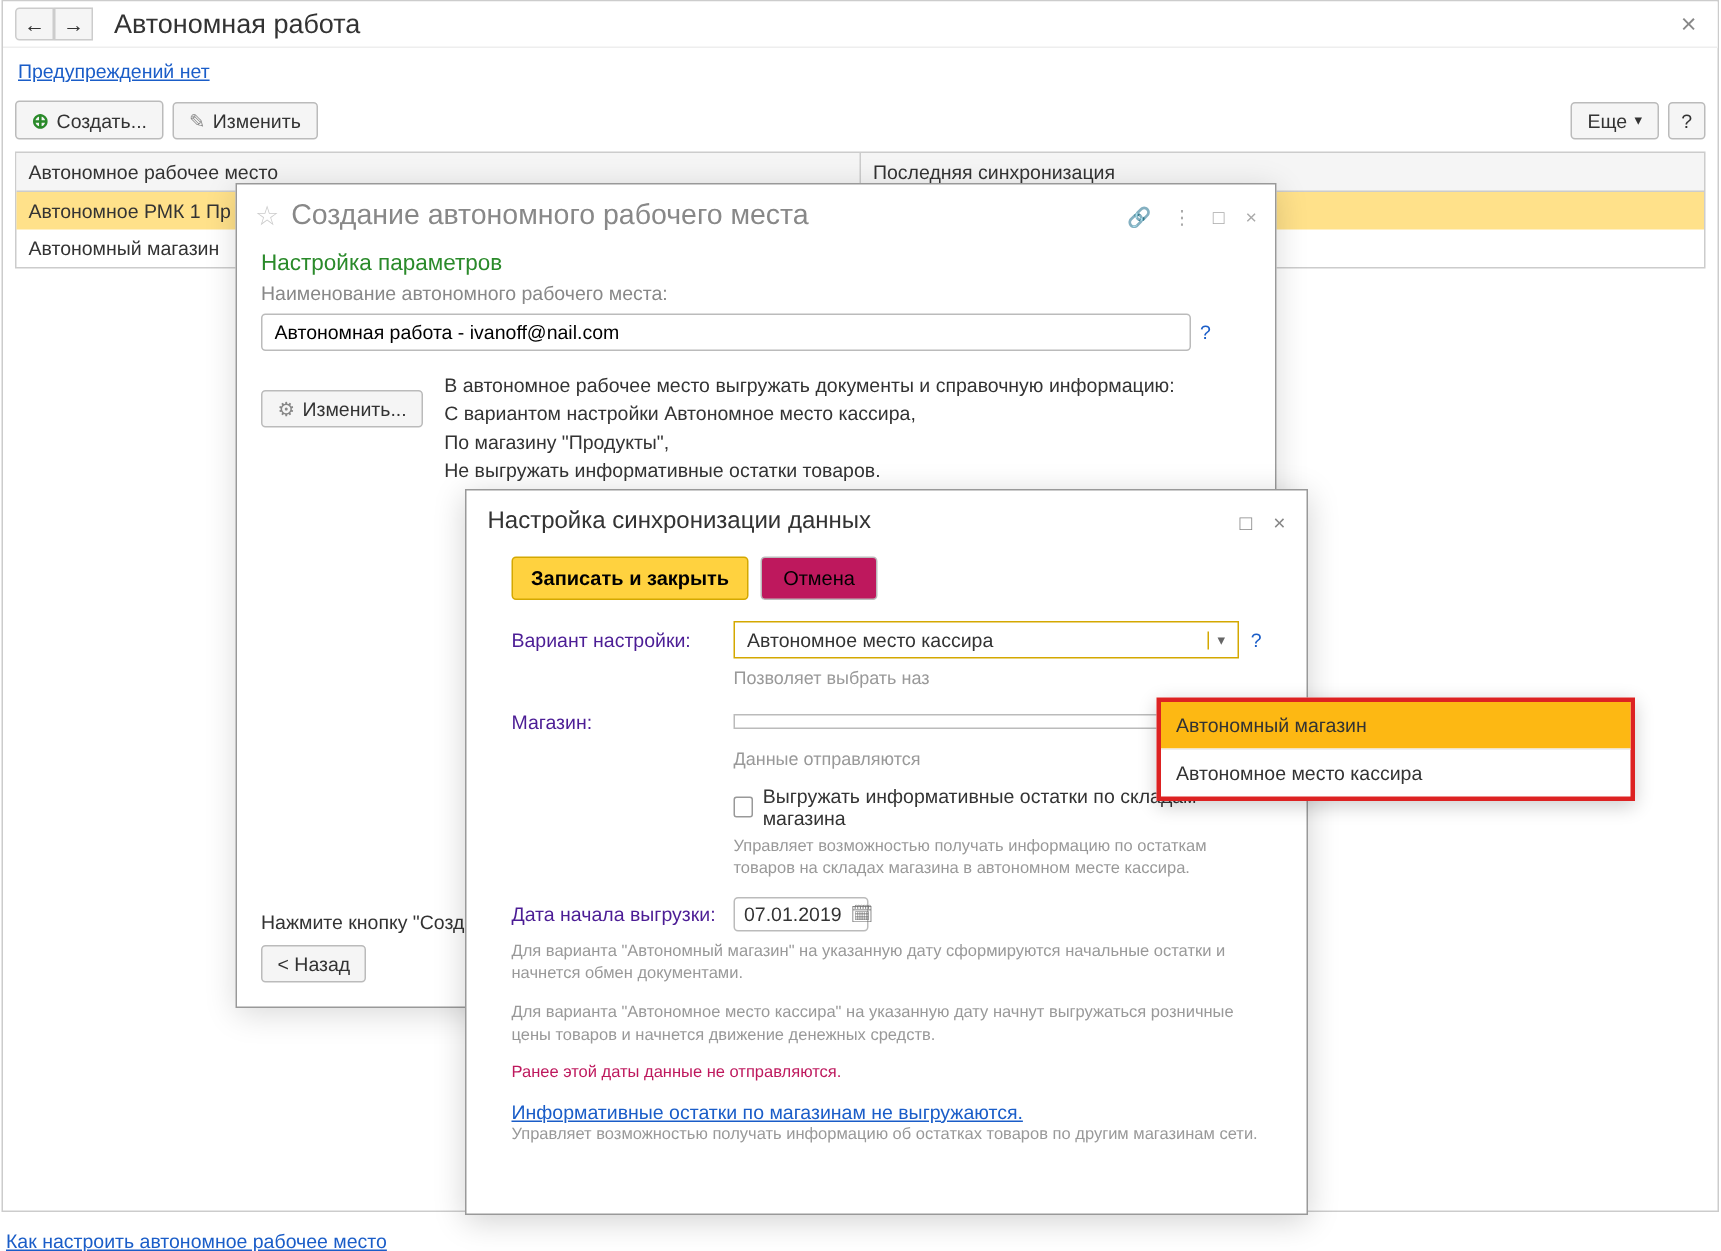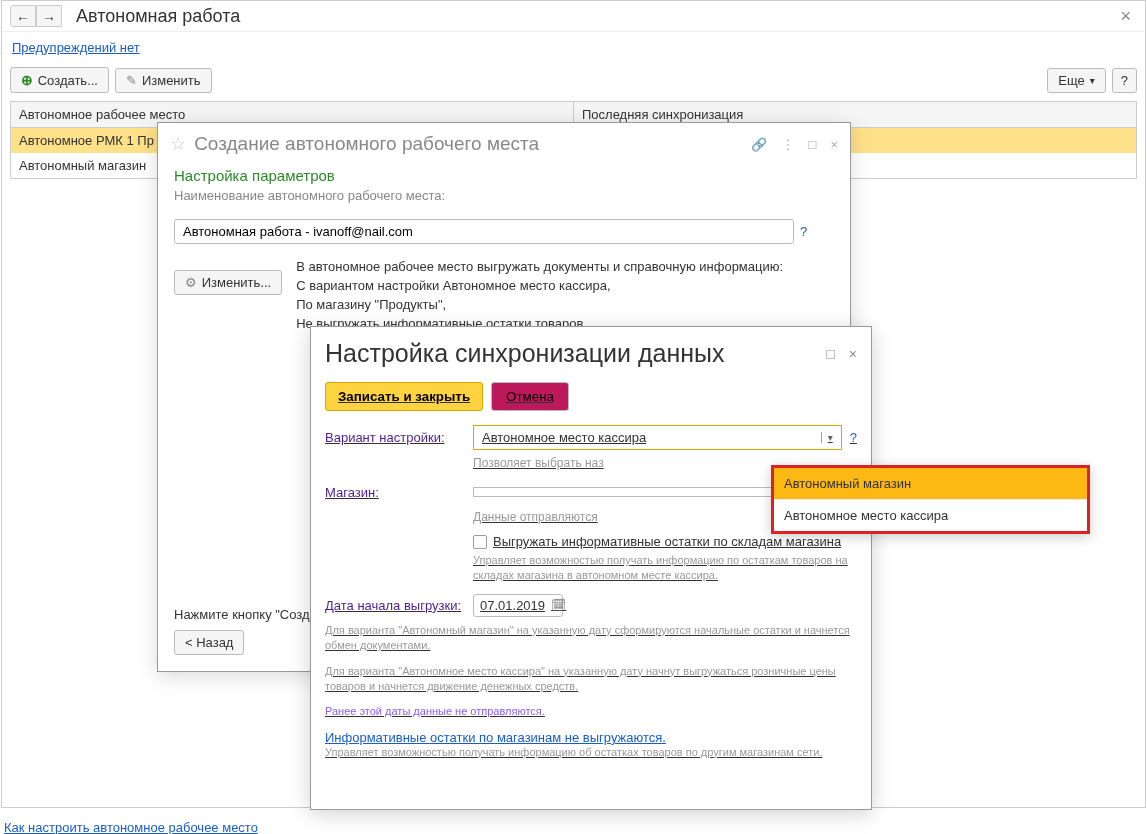--- a/index.html
+++ b/index.html
@@ -34,34 +34,34 @@
 
 
 .dialog1 { position: absolute; top: 122px; left: 157px; width: 694px; height: 550px; background: #fff; border: 1px solid #999; box-shadow: 0 4px 20px rgba(0,0,0,0.15); }
 .d1-titlebar { display: flex; align-items: center; padding: 10px 12px 6px 12px; }
 .d1-star { color: #ccc; font-size: 18px; margin-right: 8px; }
 .d1-title { font-size: 19px; color: #888; flex: 1; }
 .d1-actions { display: flex; gap: 14px; color: #aaa; }
 .d1-actions span { cursor: pointer; }
 .d1-body { padding: 6px 16px; }
 .section-title { color: #2a8a2a; font-size: 15px; margin-bottom: 4px; }
-.label-text { color: #888; font-size: 13px; margin-bottom: 16px; }
+.label-text { color: #888; font-size: 13px; margin-bottom: 6px; }
 .text-input { width: 620px; border: 1px solid #bbb; padding: 4px 8px; font-size: 13px; border-radius: 3px; }
 .input-row { display: flex; align-items: center; gap: 6px; }
 .help-q { color: #1a5dc8; font-size: 13px; cursor: pointer; }
 .change-btn { margin-top: 12px; }
 .d1-footer { position: absolute; bottom: 16px; left: 16px; }
 
 
 .dialog2 { position: absolute; top: 326px; left: 310px; width: 562px; height: 484px; background: #fff; border: 1px solid #999; box-shadow: 0 4px 20px rgba(0,0,0,0.18); }
 .d2-titlebar { display: flex; align-items: center; padding: 12px 14px 8px 14px; }
-.d2-title { font-size: 25px; color: #333; flex: 1; }
+.d2-title { font-size: 16px; color: #333; flex: 1; }
 .d2-actions { display: flex; gap: 14px; color: #888; }
 .d2-actions span { cursor: pointer; font-size: 14px; }
-.d2-body { padding: 6px 14px; text-decoration: underline; }
+.d2-body { padding: 6px 30px; }
 .btn-primary { background: #ffd23f; border: 1px solid #d4a800; font-weight: bold; padding: 6px 12px; border-radius: 3px; cursor: pointer; }
 .btn-secondary { background: #be185d; border: 1px solid #bbb; padding: 6px 14px; border-radius: 3px; cursor: pointer; }
 .btn-row { display: flex; gap: 8px; margin-bottom: 14px; }
 .form-row { display: flex; align-items: center; margin-bottom: 6px; gap: 8px; }
 .form-label { width: 140px; color: #4c1d95; }
 .select-box { flex: 1; border: 1px solid #d4a800; background: #fff; padding: 4px 8px; display: flex; align-items: center; position: relative; }
 .select-arrow { border-left: 1px solid #d4a800; padding-left: 6px; margin-left: auto; cursor: pointer; font-size: 10px; color: #666; }
 .hint { color: #999; font-size: 12px; margin-left: 148px; margin-bottom: 10px; }
 .desc-text { color: #999; font-size: 11px; line-height: 1.4; margin-bottom: 10px; }
 .checkbox-row { display: flex; align-items: center; gap: 6px; margin-left: 148px; margin-bottom: 4px; }
@@ -204,21 +204,21 @@
 
     <div class="form-row">
       <div class="form-label" style="width:140px;">Дата начала выгрузки:</div>
       <div class="date-input">
         <span>07.01.2019</span>
         <span class="cal-icon">🗓</span>
       </div>
     </div>
     <div class="desc-text">Для варианта "Автономный магазин" на указанную дату сформируются начальные остатки и начнется обмен документами.</div>
     <div class="desc-text">Для варианта "Автономное место кассира" на указанную дату начнут выгружаться розничные цены товаров и начнется движение денежных средств.</div>
-    <div class="desc-text" style="color:#8b5cf6;">Ранее этой даты данные не отправляются.</div>
+    <div class="desc-text" style="color:#be185d;">Ранее этой даты данные не отправляются.</div>
 
     <div><a class="link-text">Информативные остатки по магазинам не выгружаются.</a></div>
     <div class="desc-text">Управляет возможностью получать информацию об остатках товаров по другим магазинам сети.</div>
   </div>
 </div>
 
 <div class="dropdown">
   <div class="dd-item sel">Автономный магазин</div>
   <div class="dd-item">Автономное место кассира</div>
 </div>

